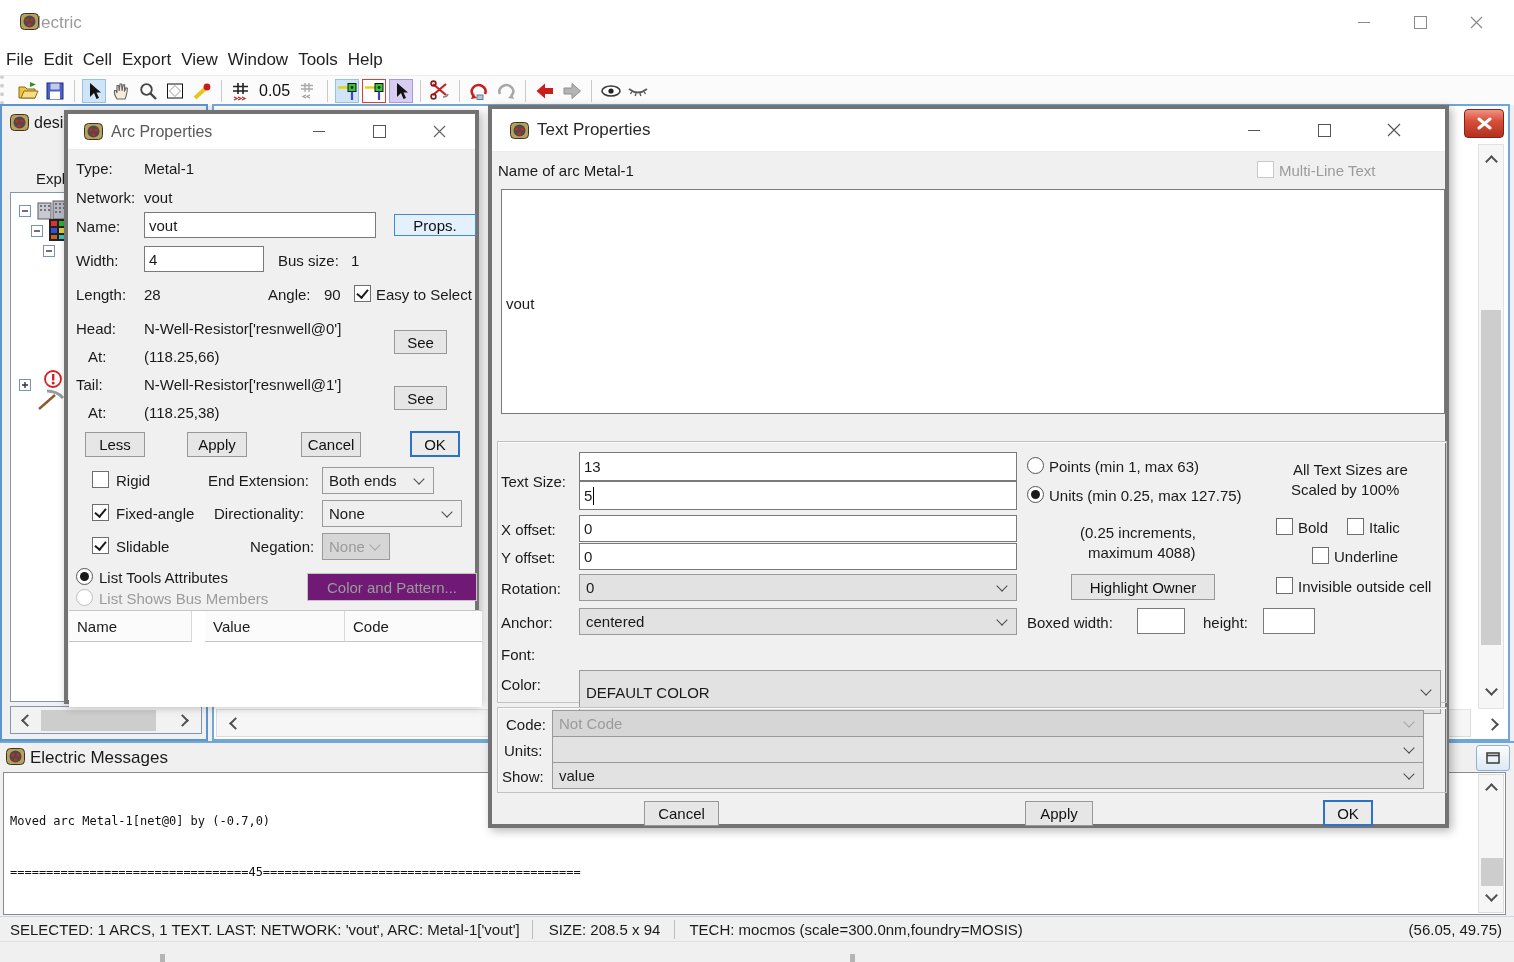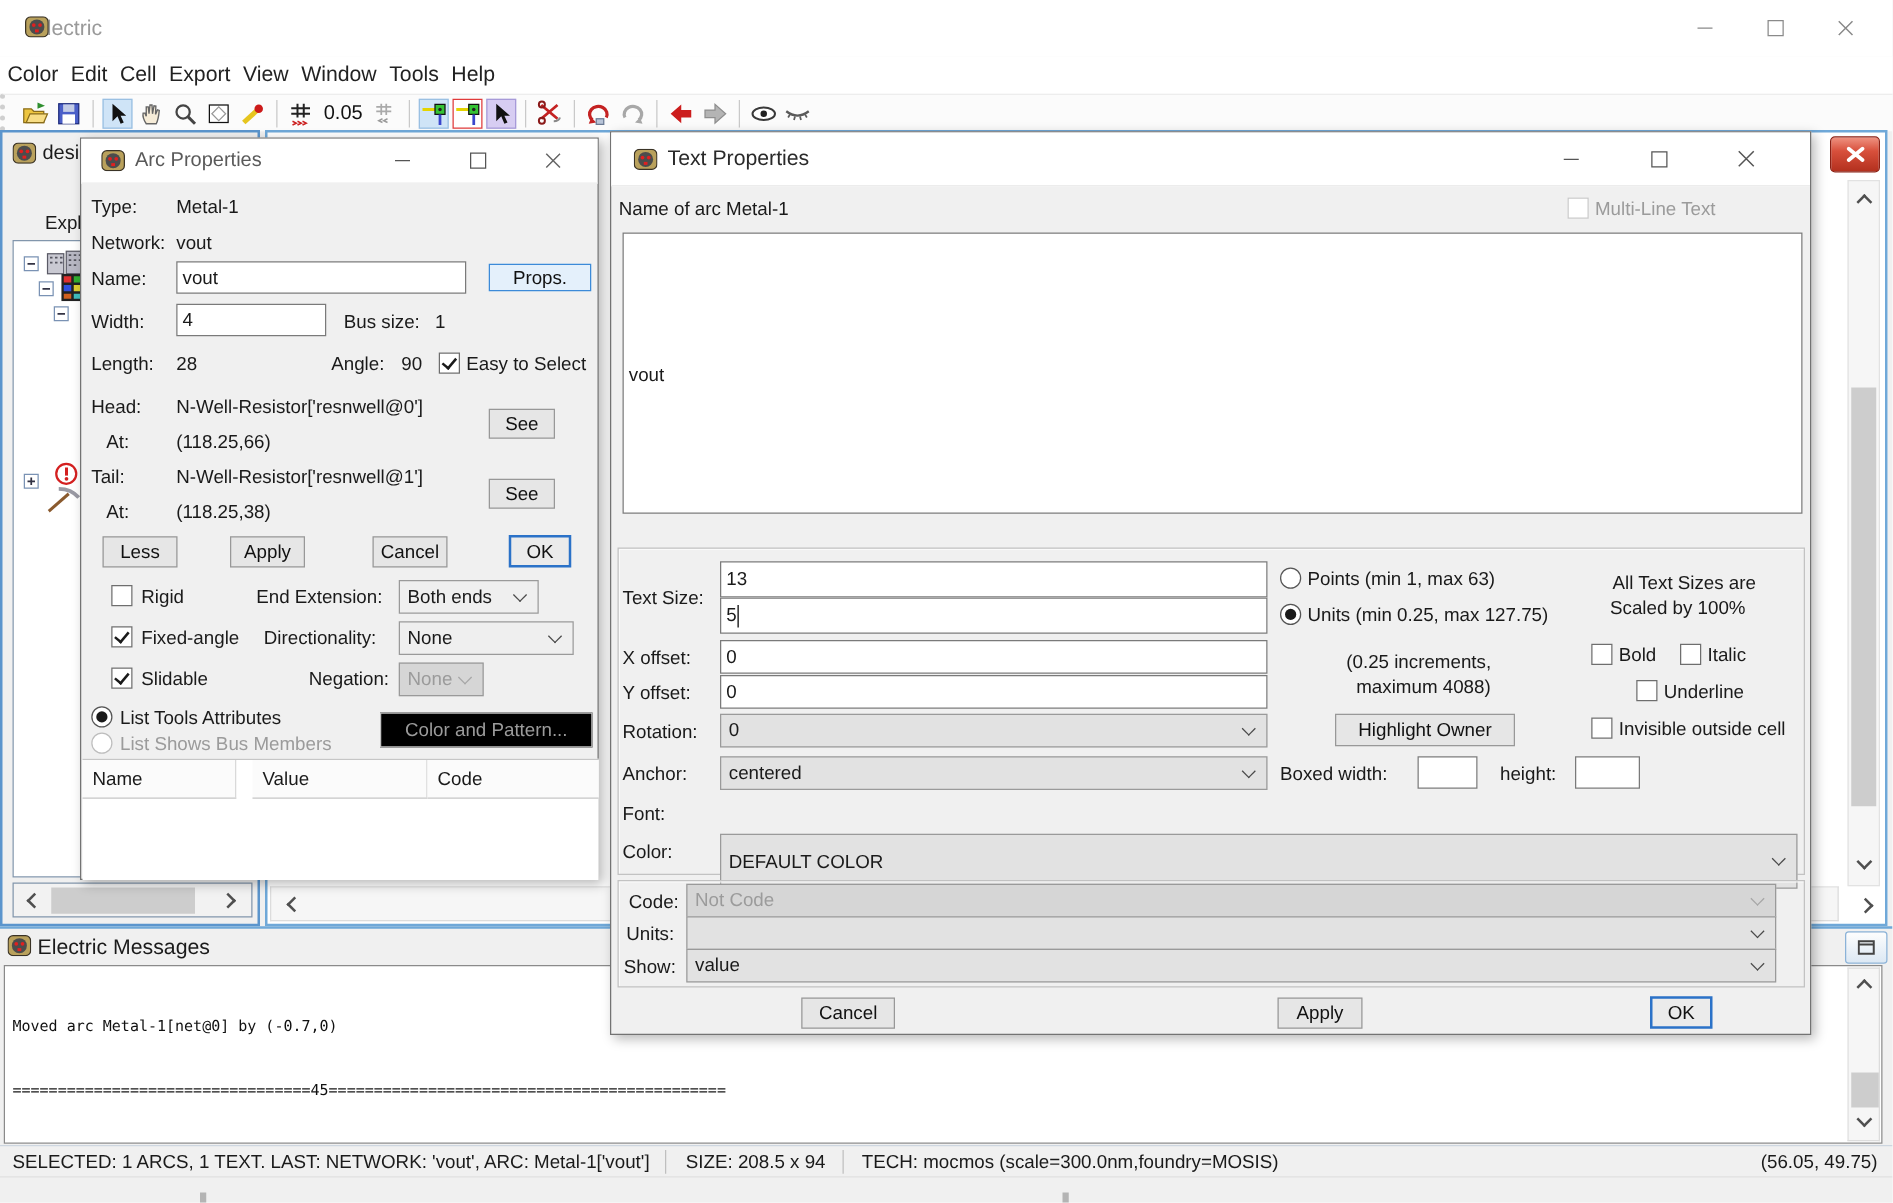--- a/index.html
+++ b/index.html
@@ -2,35 +2,35 @@
 <html><head>
 <meta charset="utf-8">
 <style>
   html,body{margin:0;padding:0}
   #screen{position:relative;width:1514px;height:962px;background:#f0f0f0;
     font-family:"Liberation Sans",sans-serif;color:#1a1a1a;overflow:hidden}
   .abs{position:absolute;box-sizing:border-box}
   .lbl{position:absolute;font-size:15px;white-space:nowrap;box-sizing:border-box}
   .gray{color:#9b9b9b}
   
-  .dlg{position:absolute;background:#f0f0f0;border:1px solid #737373;
+  .dlg{position:absolute;background:#f0f0f0;border:4px solid #737373;
        box-shadow:3px 3px 9px rgba(0,0,0,.28);box-sizing:border-box}
   .dlg-title{position:absolute;left:0;top:0;right:0;background:#fff;display:flex;
        align-items:center;border-bottom:1px solid #ececec;box-sizing:border-box}
   .dlg-title .t{font-size:16px;color:#5a5a5a;margin-left:8px}
   .wbtns{margin-left:auto;display:flex;height:100%}
   .wbtn{width:56px;height:100%;display:flex;align-items:center;justify-content:center}
   .glyph-min{width:12px;border-top:1px solid #555}
   .glyph-max{width:11px;height:11px;border:1px solid #555}
   
   .btn{position:absolute;display:flex;align-items:center;justify-content:center;
        background:#e6e6e6;border:1px solid #989898;font-size:15px;color:#111;box-sizing:border-box}
   .btn.focus{border:2px solid #2b72c8;background:#ebebeb}
   .btn.blue{background:#e4f0fb;border:1px solid #3c8ad8}
-  .btn.dis{color:#9b9b9b;background:#000000;border-color:#c2c2c2}
+  .btn.dis{color:#9b9b9b;background:#701a75;border-color:#c2c2c2}
   .input{position:absolute;background:#fff;border:1px solid #7a7a7a;font-size:15px;
        display:flex;align-items:center;padding:0 4px;box-sizing:border-box;white-space:pre}
   .caret{display:inline-block;width:1px;height:18px;background:#000;margin-left:1px}
   .combo{position:absolute;background:#e2e2e2;border:1px solid #9a9a9a;font-size:15px;
        display:flex;align-items:center;padding:0 6px;box-sizing:border-box;white-space:nowrap;overflow:hidden}
   .combo::after{content:'';position:absolute;right:10px;top:calc(50% - 6px);width:7px;height:7px;
        border-right:1.6px solid #4a4a4a;border-bottom:1.6px solid #4a4a4a;transform:rotate(45deg)}
   .combo.lt{background:#efefef}
   .combo.dis{background:#d6d6d6;color:#9b9b9b}
   .combo.dis::after{border-color:#a6a6a6}
@@ -97,21 +97,21 @@
         </div>
       <div class="wbtn">
           <svg width="13" height="13">
             <path d="M1 1 L12 12 M12 1 L1 12" stroke="#8a8a8a" stroke-width="1.2"></path>
           </svg>
         </div>
     </div>
   </div>
 
   <div id="menubar">
-    <span>Color</span>
+    <span>File</span>
     <span>Edit</span>
     <span>Cell</span>
     <span>Export</span>
     <span>View</span>
     <span>Window</span>
     <span>Tools</span>
     <span>Help</span>
   </div>
 
   <div id="toolbar">

